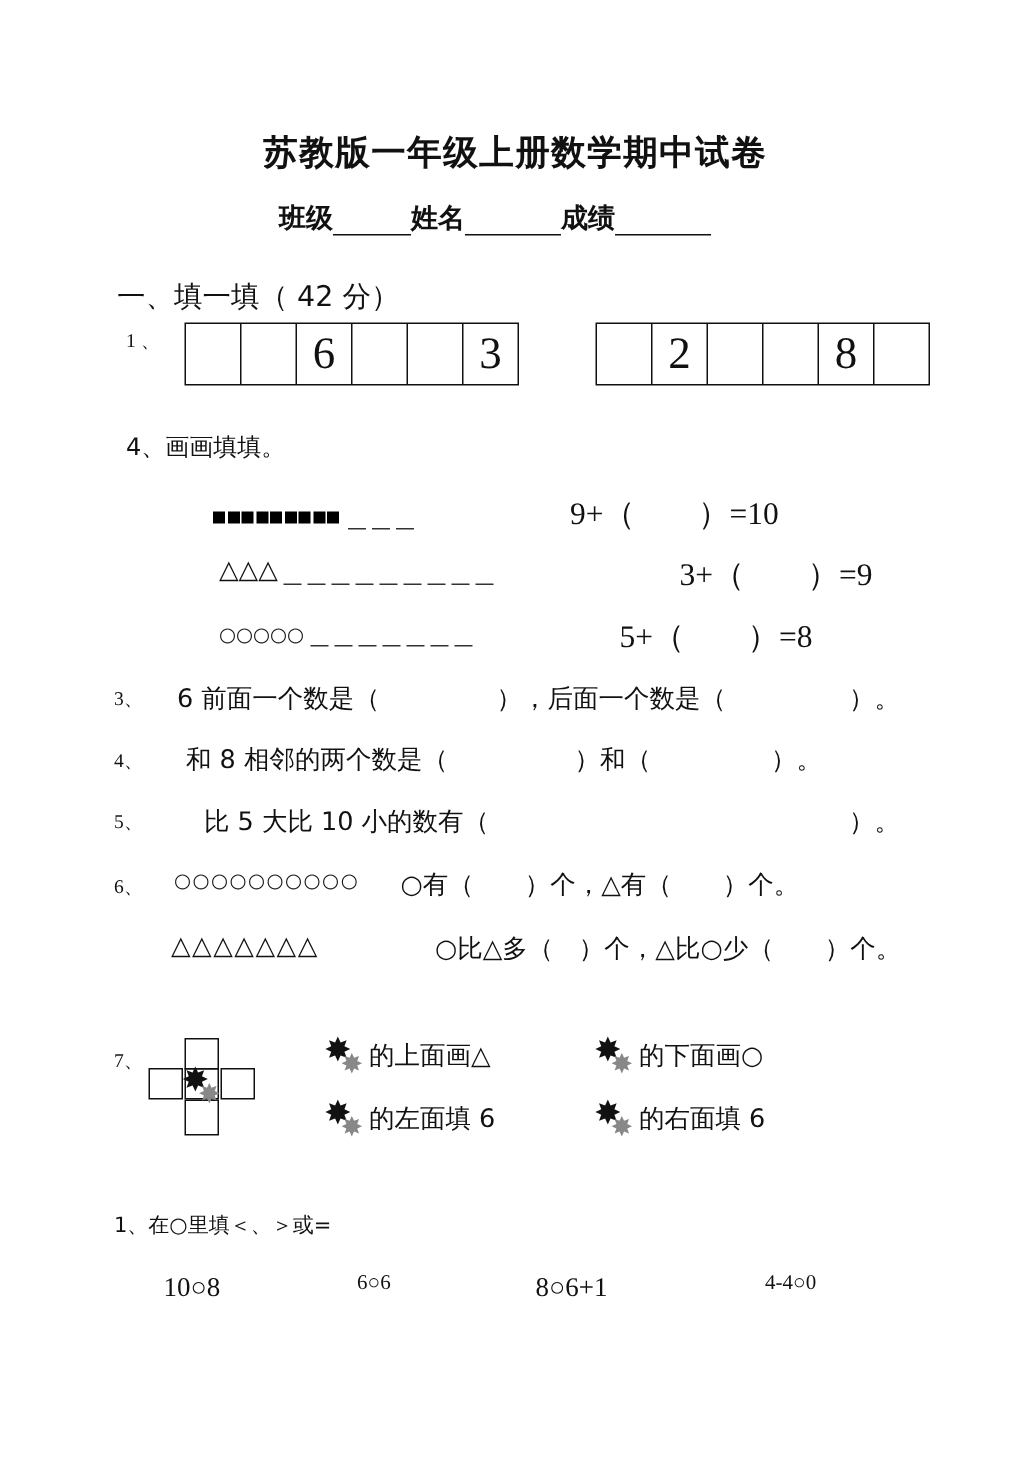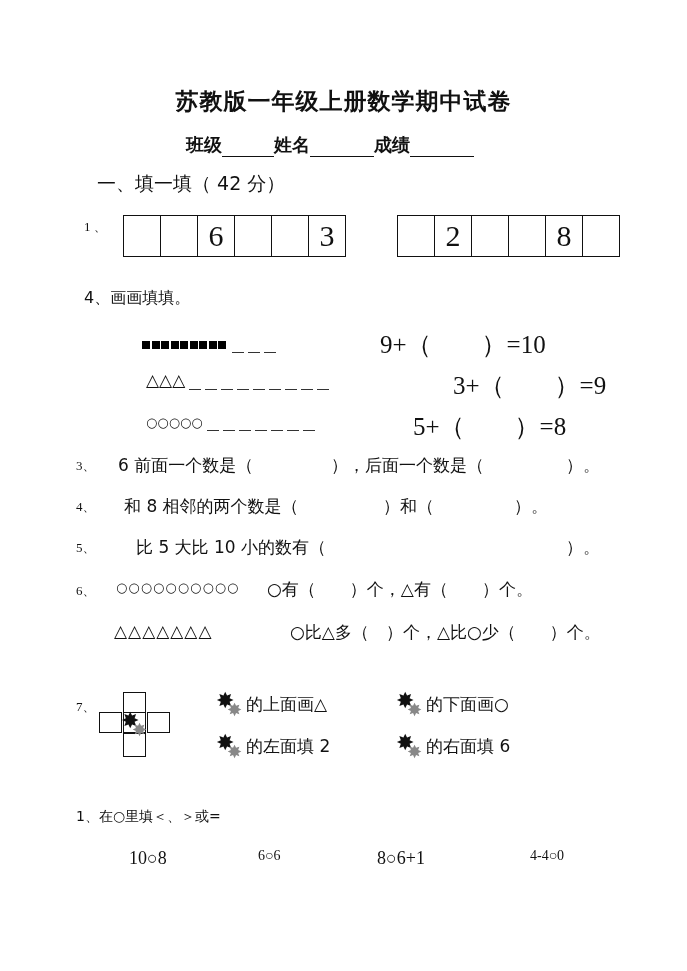--- a/index.html
+++ b/index.html
@@ -1,32 +1,32 @@
 <!DOCTYPE html>
 <html><head>
 <meta charset="utf-8">
 <style>
   html, body { margin: 0; padding: 0; background: #ffffff; }
   body {
     width: 687px; height: 971px; position: relative; overflow: hidden;
     font-family: "DejaVu Sans", sans-serif; color: #111;
   }
   .abs { position: absolute; white-space: nowrap; }
-  .serif { font-family: "Liberation Serif", "DejaVu Serif", serif; margin-left: 20px; }
+  .serif { font-family: "Liberation Serif", "DejaVu Serif", serif; }
   .title { left: 0; width: 687px; top: 86px; text-align: center; font-size: 23px; font-weight: bold; letter-spacing: 1px; }
   .info { top: 133px; left: 186px; font-size: 18px; font-weight: bold; }
   .info .blank { display: inline-block; border-bottom: 1.5px solid #111; height: 18px; vertical-align: bottom; }
-  .sec { top: 171px; left: 78px; font-size: 19px; margin-left: 19px; }
+  .sec { top: 185px; left: 78px; font-size: 19px; }
   .qnum { font-size: 13px; font-family: "Liberation Serif", serif; }
   .cells { display: flex; border: 1.5px solid #111; }
   .cell { width: 36px; height: 40px; border-right: 1.5px solid #111; display: flex; align-items: center; justify-content: center; font-family: "Liberation Serif", serif; font-size: 30px; }
   .cell:last-child { border-right: none; }
   .t16 { font-size: 16px; }
   .t17 { font-size: 17px; }
-  .eq { font-family: "Liberation Serif", serif; font-size: 25px; text-align: right; }
+  .eq { font-family: "Liberation Serif", serif; font-size: 21px; text-align: right; }
   .sq { display: inline-block; width: 8px; height: 8px; background: #000; margin-right: 1.5px; vertical-align: middle; }
   .dash { display: inline-block; width: 12px; border-bottom: 1.5px solid #333; margin-left: 4px; vertical-align: bottom; height: 10px; }
   .grid-cross { left: 99px; top: 692px; width: 74px; height: 66px; }
   .gc { position: absolute; width: 23px; height: 21px; border: 1.5px solid #111; box-sizing: border-box; }
   .leaf { display: inline-block; position: relative; width: 30px; height: 30px; vertical-align: middle; }
   .leaf .dark { position: absolute; left: 0; top: 0; font-size: 22px; color: #111; line-height: 22px; }
   .leaf .grey { position: absolute; left: 11px; top: 11px; font-size: 18px; color: #888; line-height: 18px; }
 </style>
 </head>
 <body>
@@ -106,21 +106,21 @@
     </span>
 </div>
 
 <div class="abs t17" style="left:216px;top:690px">
   <span class="leaf"><span class="dark">✸</span><span class="grey">✸</span></span><span>的上面画△</span>
 </div>
 <div class="abs t17" style="left:396px;top:690px">
   <span class="leaf"><span class="dark">✸</span><span class="grey">✸</span></span><span>的下面画○</span>
 </div>
 <div class="abs t17" style="left:216px;top:732px">
-  <span class="leaf"><span class="dark">✸</span><span class="grey">✸</span></span><span>的左面填 2</span>
+  <span class="leaf"><span class="dark">✸</span><span class="grey">✸</span></span><span>的左面填 6</span>
 </div>
 <div class="abs t17" style="left:396px;top:732px">
   <span class="leaf"><span class="dark">✸</span><span class="grey">✸</span></span><span>的右面填 6</span>
 </div>
 
 <div class="abs" style="left:76px;top:808px;font-size:14px">1、在○里填＜、＞或=</div>
 <div class="abs serif" style="left:109px;top:848px;font-size:18px">10○8</div>
 <div class="abs serif" style="left:238px;top:848px;font-size:14px">6○6</div>
 <div class="abs serif" style="left:357px;top:848px;font-size:18px">8○6+1</div>
 <div class="abs serif" style="left:510px;top:848px;font-size:14px">4-4○0</div>

